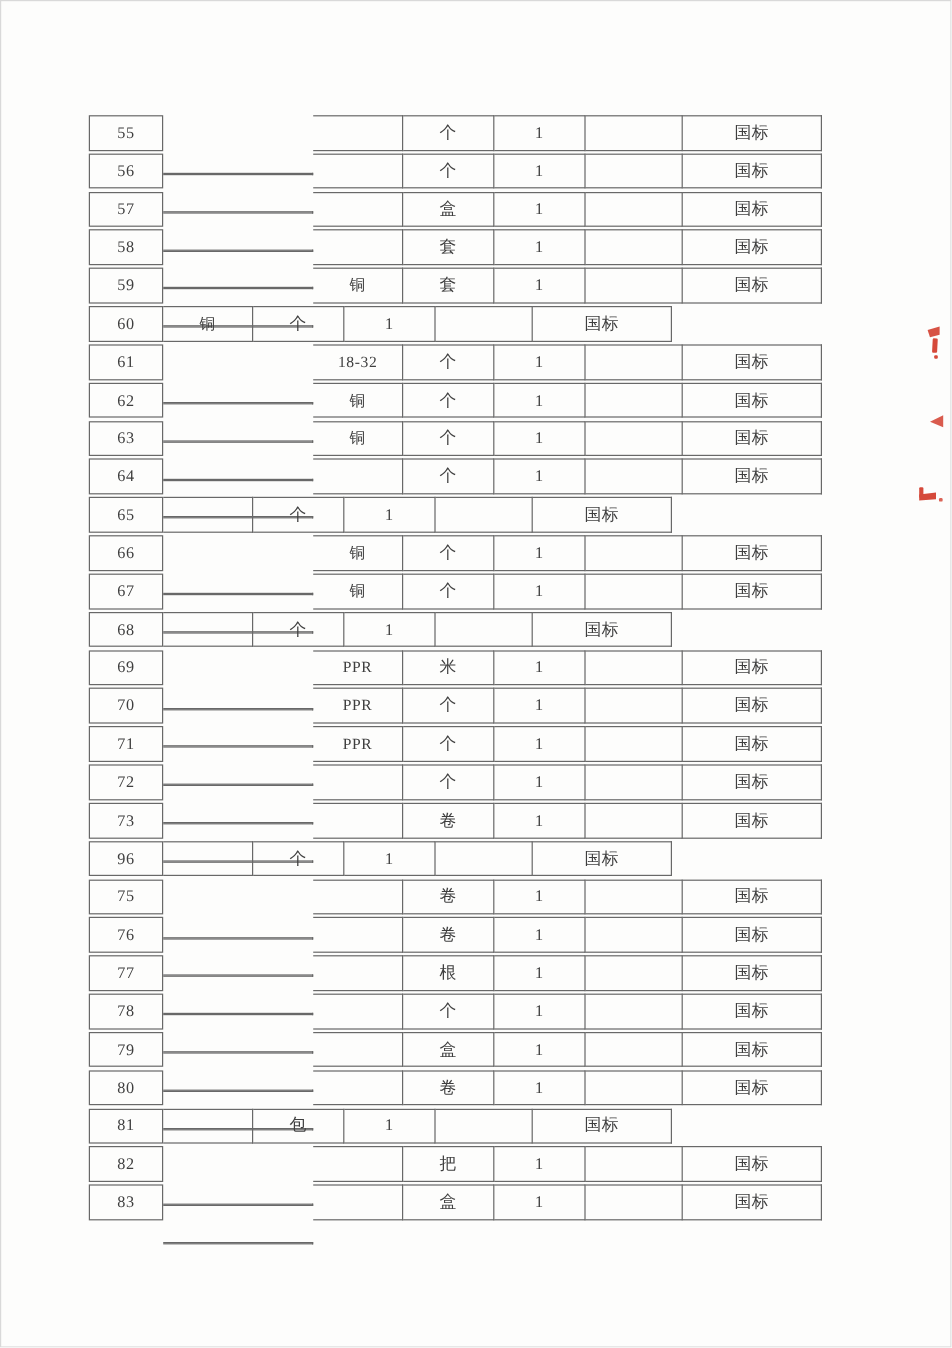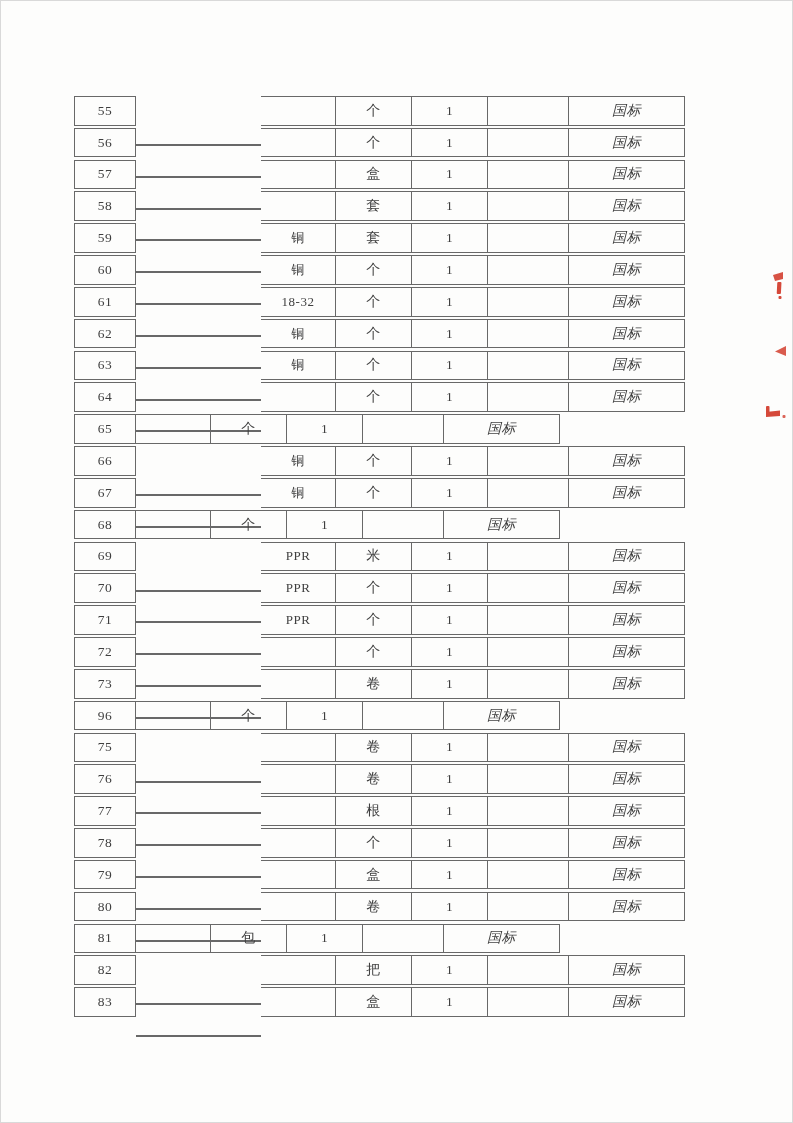--- a/index.html
+++ b/index.html
@@ -52,21 +52,21 @@
   }
   .cell:first-child {
     border-left: 1px solid #686868;
   }
   .c0 { width: 62px;  font-size: 13.5px; }
   .c1 { width: 125px; margin-top: 48px; }
   .c2 { width: 75px;  font-size: 13px; }
   .c3 { width: 76px; }
   .c4 { width: 76px;  font-size: 13.5px; }
   .c5 { width: 81px; }
-  .c6 { width: 116px; font-style: italic; }
+  .c6 { width: 116px; }
   .stamp-fragments {
     position: absolute;
     left: 756px;
     top: 258px;
     width: 37px;
     height: 170px;
     pointer-events: none;
   }
 </style>
 </head>
@@ -120,21 +120,20 @@
       <div class="cell c1">脚踏阀</div>
       <div class="cell c2">铜</div>
       <div class="cell c3">套</div>
       <div class="cell c4">1</div>
       <div class="cell c5"></div>
       <div class="cell c6">国标</div>
     </div>
 
     <div class="row">
       <div class="cell c0">60</div>
-      <div class="cell c1">4分铜球阀</div>
       <div class="cell c2">铜</div>
       <div class="cell c3">个</div>
       <div class="cell c4">1</div>
       <div class="cell c5"></div>
       <div class="cell c6">国标</div>
     </div>
 
     <div class="row">
       <div class="cell c0">61</div>
       <div class="cell c1">喉箍卡</div>

